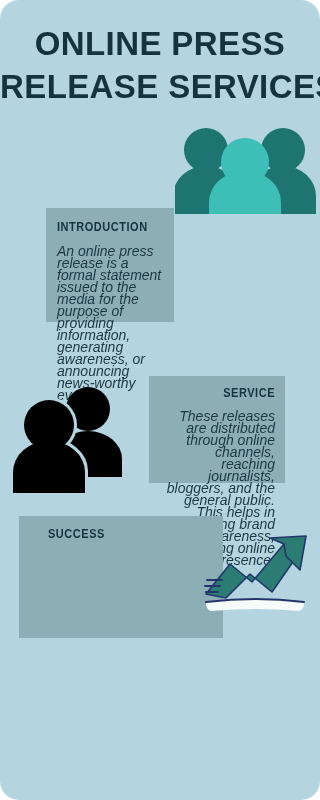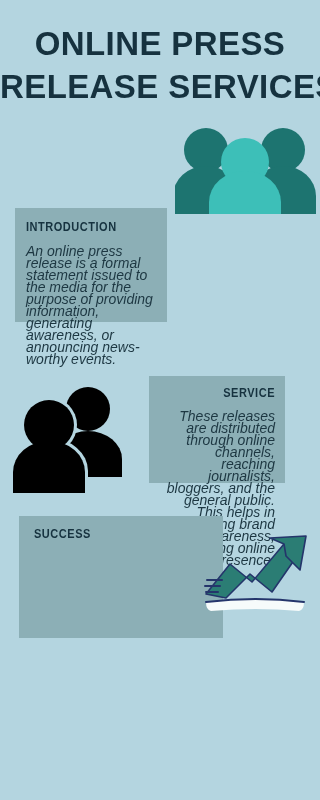--- a/index.html
+++ b/index.html
@@ -11,20 +11,21 @@
     height: 800px;
     overflow: hidden;
     font-family: "Liberation Sans", sans-serif;
   }
   #poster {
     position: relative;
     width: 320px;
     height: 800px;
     background: #b4d5e0;
     overflow: hidden;
+    border-radius: 19px;
   }
 
   
   .title-block {
     position: absolute;
     left: 0;
     top: 22px;
     width: 320px;
     text-align: center;
   }
@@ -57,23 +58,23 @@
   .card-body {
     font-family: "Liberation Sans", sans-serif;
     font-size: 14px;
     line-height: 12px;
     color: #1d3742;
     font-style: italic;
   }
 
   
   #card-intro {
-    left: 15px;
+    left: 46px;
     top: 208px;
-    width: 152px;
+    width: 128px;
     height: 114px;
     padding: 12px 11px 10px 11px;
   }
   #card-intro .card-heading {
     transform-origin: left center;
     margin-bottom: 11px;
   }
 
   
   #card-service {
@@ -88,21 +89,21 @@
     transform-origin: right center;
     margin-bottom: 10px;
   }
 
   
   #card-success {
     left: 19px;
     top: 516px;
     width: 204px;
     height: 122px;
-    padding: 11px 14px 10px 15px;
+    padding: 11px 14px 10px 29px;
   }
   #card-success .card-heading {
     transform-origin: left center;
     margin-bottom: 16px;
   }
 
   
   #people-teal {
     position: absolute;
     left: 175px;

